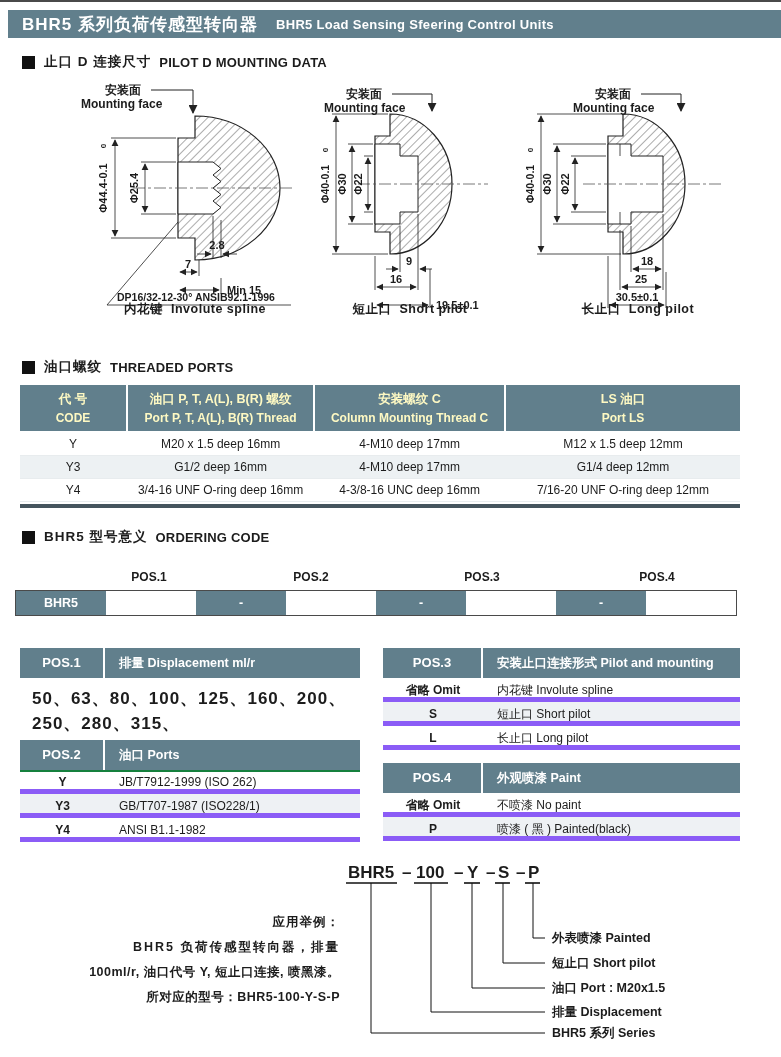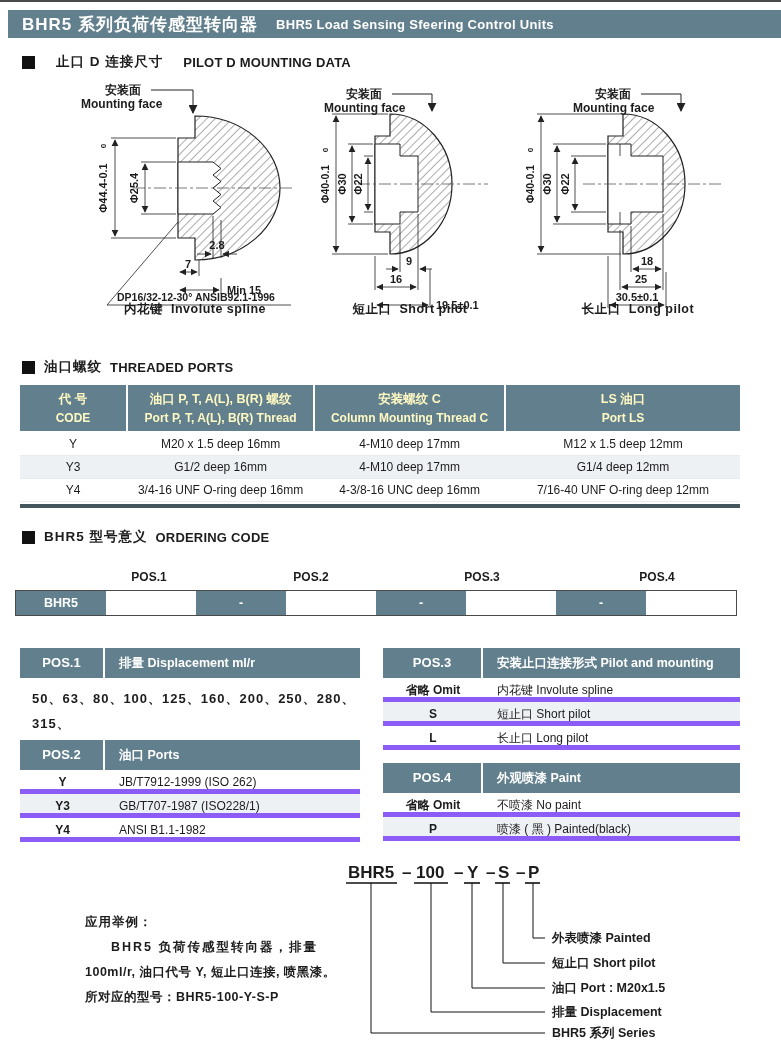--- a/index.html
+++ b/index.html
@@ -47,41 +47,41 @@
   
   .pos-head { display:flex; height:30px; background:#617f8c; color:#fff; font-weight:bold; }
   .pos-head .lbl { width:85px; text-align:center; line-height:30px; font-size:13px; border-right:2px solid #fff; }
   .pos-head .ttl { flex:1; line-height:30px; font-size:12.5px; padding-left:14px; }
   .pos-wide .pos-head .lbl { width:100px; }
   .pos-row { display:flex; height:24px; line-height:24px; font-size:12px; border-bottom:5px solid #8b5cf6; }
   .pos-row .lbl { width:85px; text-align:center; font-weight:bold; }
   .pos-wide .pos-row .lbl { width:100px; }
   .pos-row .val { flex:1; padding-left:14px; }
   .pos-row.alt { background:#eef1f4; }
-  .pos1-body { font-size:13px; font-weight:bold; letter-spacing:1px; padding:8px 0 6px 12px; line-height:25px;
-               border-bottom:3px solid #15803d; }
+  .pos1-body { font-size:17px; font-weight:bold; letter-spacing:1px; padding:8px 0 6px 12px; line-height:25px;
+               border-bottom:5px solid #15803d; }
 
   
   .ex-note { font-size:12.5px; font-weight:bold; line-height:25px; letter-spacing:.5px; }
   .ex-note .t1 { letter-spacing:1px; }
   .ex-note .ind { letter-spacing:2px; }
 </style>
 </head>
 <body>
 
 <div class="page">
 
   <div class="abs top-rule"></div>
 
   <div class="abs title-bar">
     <span class="zh">BHR5 系列负荷传感型转向器</span>
     <span class="en">BHR5 Load Sensing Sfeering Control Units</span>
   </div>
 
-  <div class="abs sec" style="left:22px;top:53px;gap:12px;">
+  <div class="abs sec" style="left:22px;top:53px;">
     <span class="sq"></span>
     <span class="zh">止口 D 连接尺寸</span>
     <span class="en">PILOT D MOUNTING DATA</span>
   </div>
 
   <svg class="abs" style="left:75px;top:80px;" width="240" height="228" viewBox="0 0 240 228">
     <defs>
       <pattern id="h1" patternUnits="userSpaceOnUse" width="6" height="6" patternTransform="rotate(45)">
         <line x1="0" y1="0" x2="0" y2="6" stroke="#5a5a5a" stroke-width="1"></line>
       </pattern>
@@ -272,21 +272,21 @@
       <div class="pt-row alt">
         <div class="pt-cell c0">Y3</div>
         <div class="pt-cell c1">G1/2 deep 16mm</div>
         <div class="pt-cell c2">4-M10 deep 17mm</div>
         <div class="pt-cell c3">G1/4 deep 12mm</div>
       </div>
       <div class="pt-row">
         <div class="pt-cell c0">Y4</div>
         <div class="pt-cell c1">3/4-16 UNF O-ring deep 16mm</div>
         <div class="pt-cell c2">4-3/8-16 UNC deep 16mm</div>
-        <div class="pt-cell c3">7/16-40 UNF O-ring deep 12mm</div>
+        <div class="pt-cell c3">7/16-20 UNF O-ring deep 12mm</div>
       </div>
     </div>
     <div class="pt-foot"></div>
   </div>
 
   <div class="abs sec" style="left:22px;top:528px;">
     <span class="sq"></span>
     <span class="zh">BHR5 型号意义</span>
     <span class="en">ORDERING CODE</span>
   </div>
@@ -364,21 +364,21 @@
     <div class="pos-row">
       <div class="lbl">省略 Omit</div>
       <div class="val">不喷漆 No paint</div>
     </div>
     <div class="pos-row alt">
       <div class="lbl">P</div>
       <div class="val">喷漆 ( 黑 ) Painted(black)</div>
     </div>
   </div>
 
-  <div class="abs ex-note" style="left:85px;top:910px;width:255px;">
+  <div class="abs ex-note" style="left:85px;top:910px;width:255px;text-align:right;">
     <div class="t1">应用举例：</div>
     <div class="ind" style="text-indent:26px;">BHR5 负荷传感型转向器，排量</div>
     <div>100ml/r, 油口代号 Y, 短止口连接, 喷黑漆。</div>
     <div>所对应的型号：BHR5-100-Y-S-P</div>
   </div>
 
   <svg class="abs" style="left:340px;top:853px;" width="441" height="204" viewBox="0 0 441 204">
     <g font-size="17" font-weight="bold">
       <text x="8" y="25">BHR5</text>
       <text x="62" y="25">–</text>

